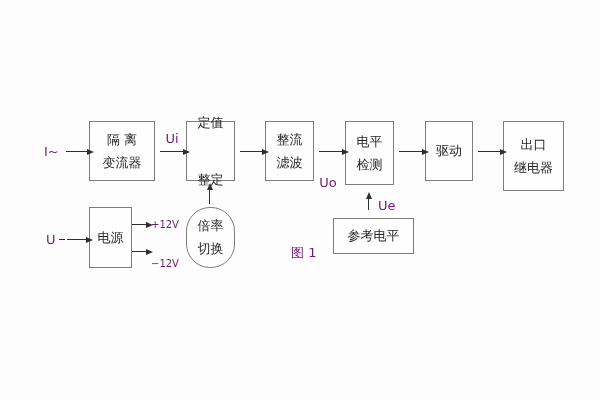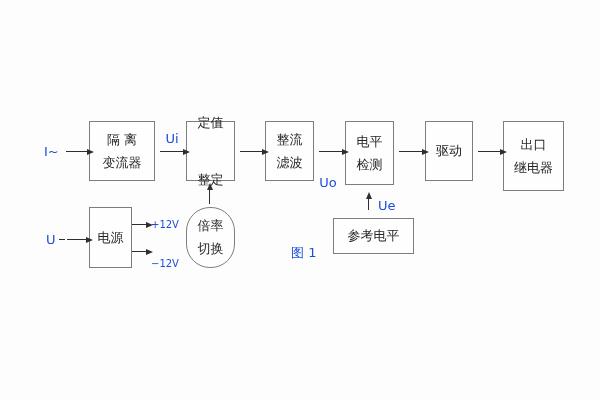--- a/index.html
+++ b/index.html
@@ -29,21 +29,21 @@
     font-size: 13px;
     line-height: 14px;
     color: #262626;
     text-align: center;
     white-space: nowrap;
   }
   .lbl {
     position: absolute;
     font-size: 13px;
     line-height: 16px;
-    color: #1d4ed8;
+    color: #701a75;
     white-space: nowrap;
   }
   .lbl-center { text-align: center; }
   .rail-lbl { font-size: 10px; }
   
   .arr-r {
     position: absolute;
     height: 1.4px;
     background: #2e2e2e;
   }

